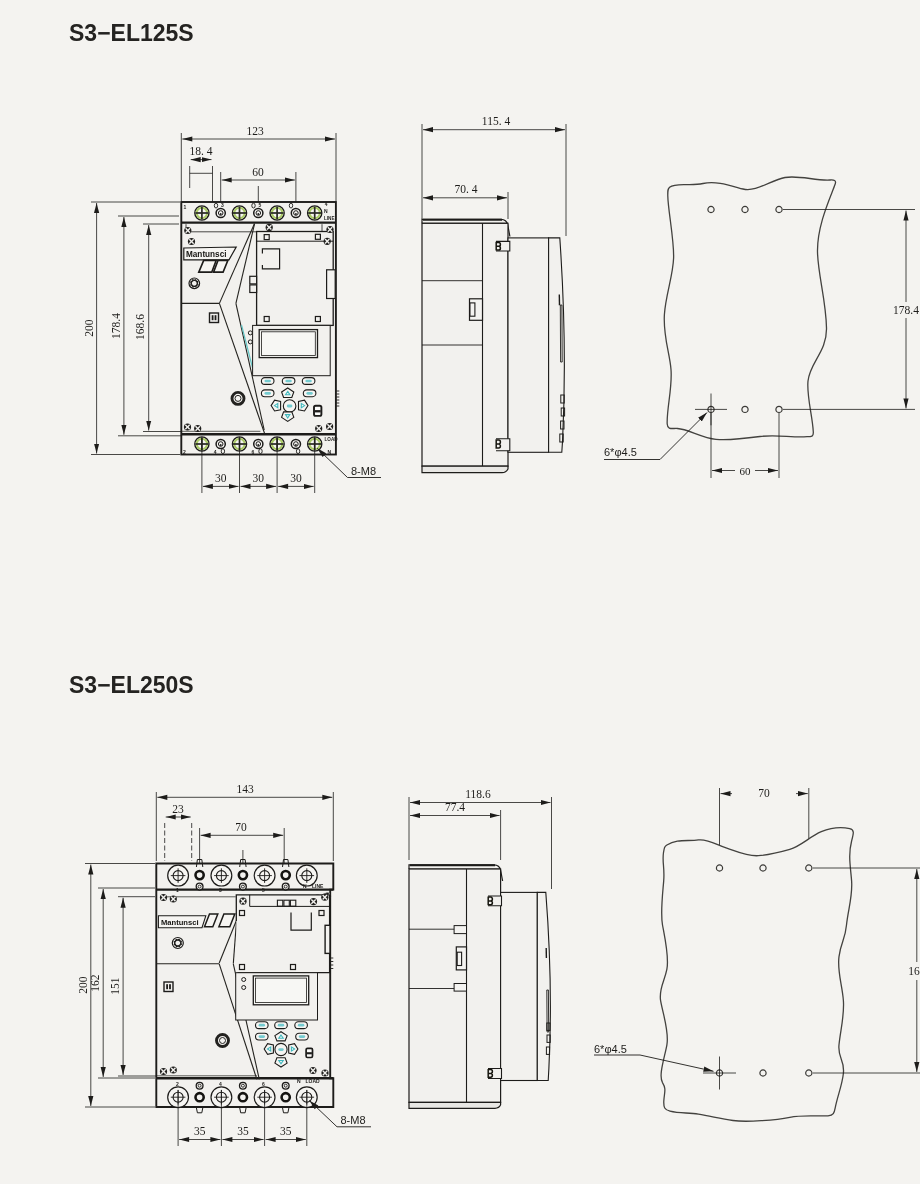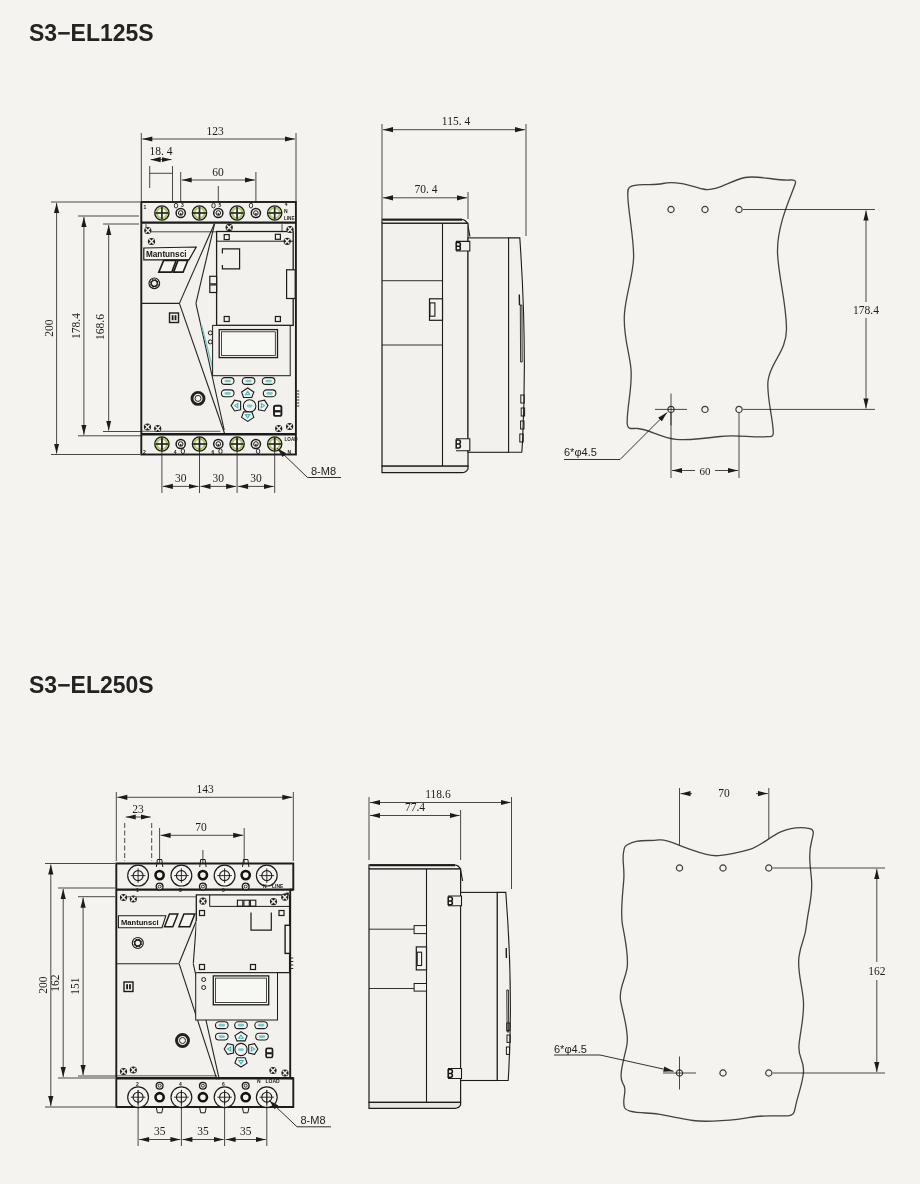--- a/index.html
+++ b/index.html
@@ -1,16 +1,16 @@
 <!DOCTYPE html>
 <html><head>
 <meta charset="utf-8">
 <style>
 html,body{margin:0;padding:0;background:#f4f3f0;}
-#page{width:802px;height:1184px;position:relative;background:#f4f3f0;font-family:"Liberation Sans",sans-serif;}
+#page{width:802px;height:1184px;position:relative;background:#f4f3f0;font-family:"Liberation Sans",sans-serif;padding-left:40px;}
 svg{display:block}
 .dim{font-family:"Liberation Serif",serif;font-size:11.5px;fill:#1d1c1a;}
 .lbl{font-family:"Liberation Sans",sans-serif;font-size:11px;fill:#1d1c1a;}
 .tiny{font-family:"Liberation Sans",sans-serif;font-size:5px;font-weight:bold;fill:#1d1c1a;}
 .ttl{font-family:"Liberation Sans",sans-serif;font-size:23px;font-weight:bold;fill:#242321;}
 </style>
 </head>
 <body>
 <div id="page">
 <svg width="920" height="1184" viewBox="0 0 920 1184">

